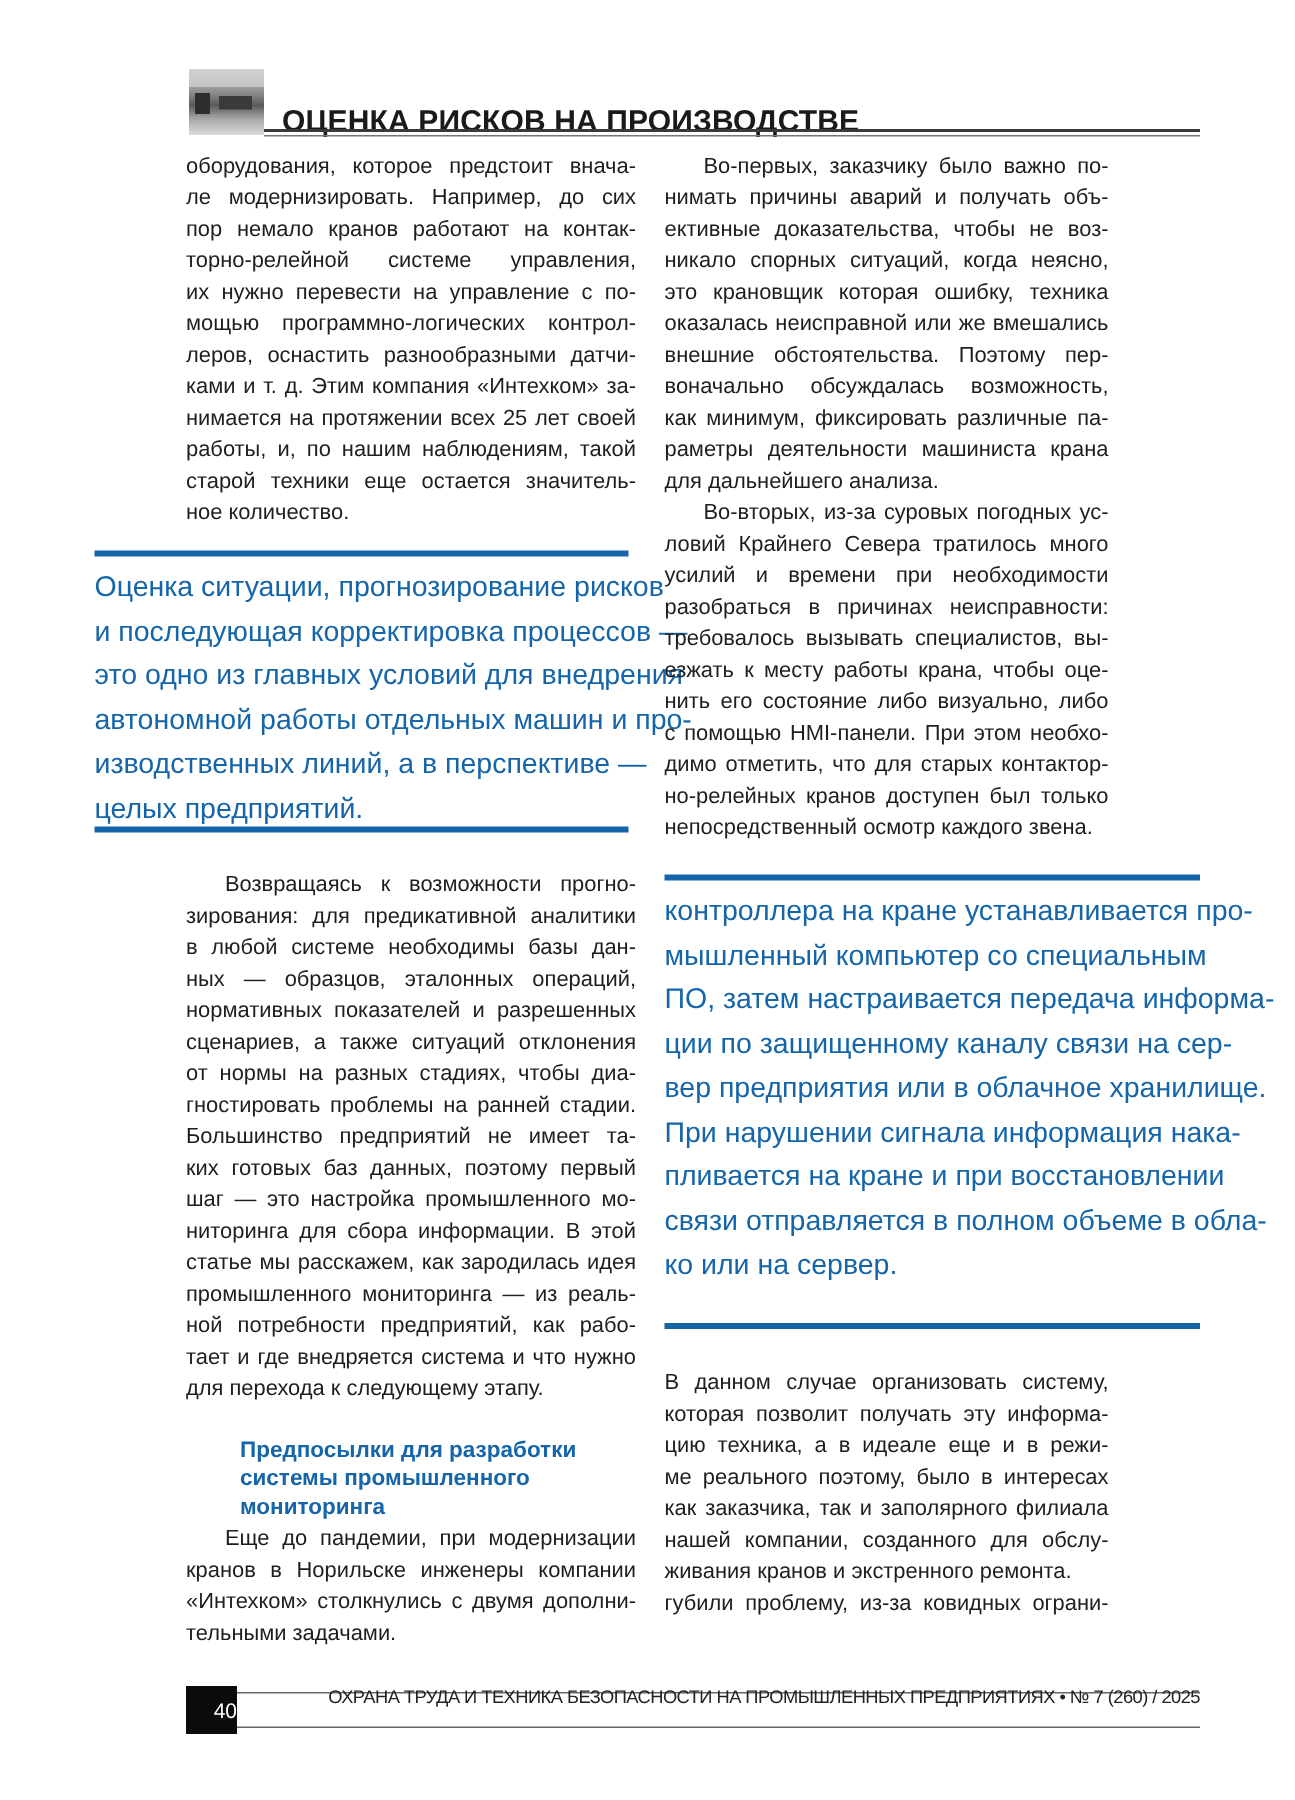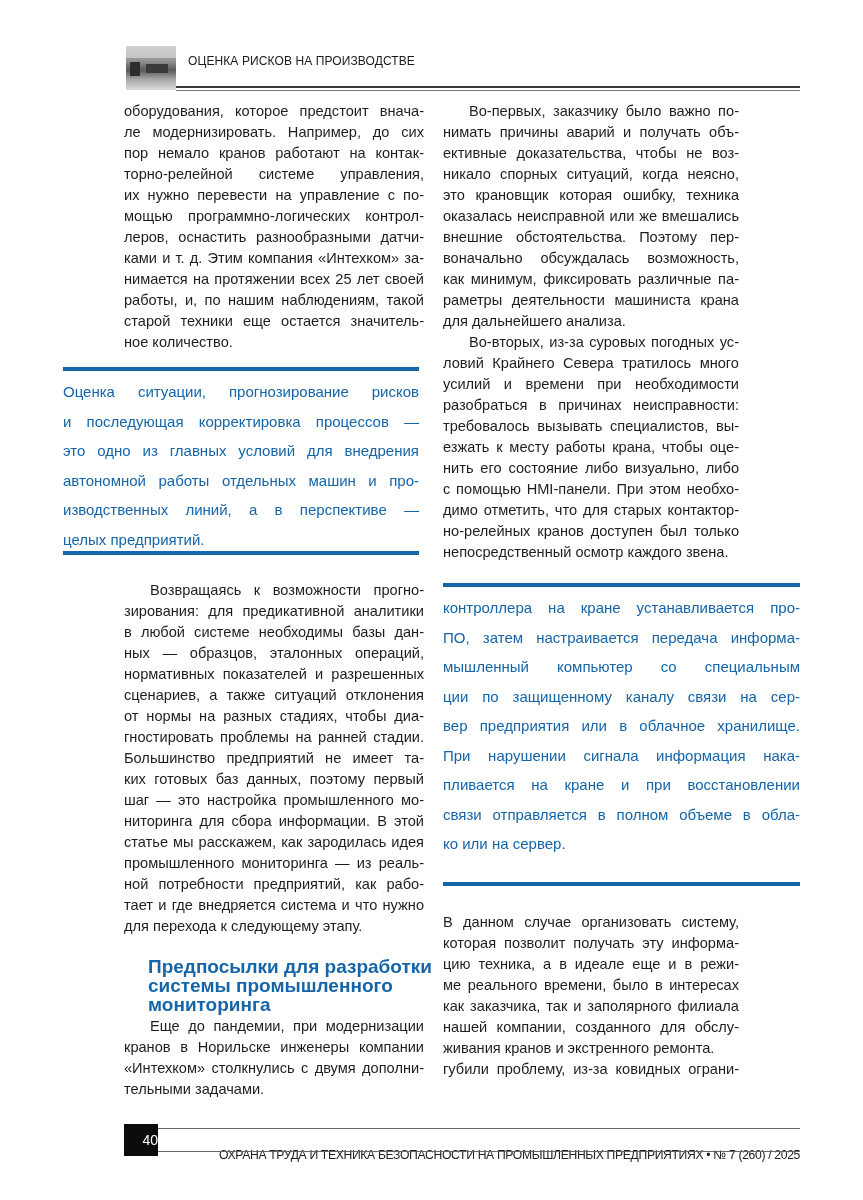--- a/index.html
+++ b/index.html
@@ -9,47 +9,47 @@
   .header { position: absolute; left: 124px; top: 46px; width: 676px; height: 44px; }
   .header-photo {
     position: absolute; left: 2px; top: 0; width: 50px; height: 44px;
     background: linear-gradient(180deg, #c9c9c9 0%, #8f8f8f 35%, #5a5a5a 55%, #a5a5a5 75%, #dcdcdc 100%);
     overflow: hidden;
   }
   .header-photo .dark1 { position: absolute; left: 4px; top: 16px; width: 10px; height: 14px; background: #2d2d2d; }
   .header-photo .dark2 { position: absolute; left: 20px; top: 18px; width: 22px; height: 9px; background: #3a3a3a; }
   .header-photo .sky { position: absolute; left: 0; top: 0; width: 50px; height: 12px; background: #d6d6d6; opacity: .7; }
   .header-title {
-    position: absolute; left: 64px; top: 8px; font-size: 12px; letter-spacing: 0.1px;
-    color: #1a1a1a; white-space: nowrap;
+    position: absolute; left: 64px; top: 24px; font-size: 20px; letter-spacing: 0.1px;
+    color: #1a1a1a; white-space: nowrap; font-weight: bold;
   }
   .header-rule-top { position: absolute; left: 52px; top: 40px; width: 624px; height: 2px; background: #3a3a3a; }
   .header-rule-bot { position: absolute; left: 52px; top: 44px; width: 624px; height: 1px; background: #777; }
 
   .col { position: absolute; font-size: 14.6px; line-height: 21px; color: #1e1e1e; }
   .line { display: block; white-space: nowrap; text-align: justify; text-align-last: justify; }
   .line.last { text-align-last: left; }
   .indent { padding-left: 26px; }
 
-  .quote { position: absolute; color: #1565a8; font-size: 15px; line-height: 29.5px; }
+  .quote { position: absolute; color: #1565a8; font-size: 19px; line-height: 29.5px; }
   .quote .line { text-align-last: justify; }
   .quote .line.last { text-align-last: left; }
   .rule-blue { position: absolute; height: 4px; background: #1565a8; }
 
-  .subhead { color: #1565a8; font-weight: bold; font-size: 19px; line-height: 19px; }
+  .subhead { color: #1565a8; font-weight: bold; font-size: 15px; line-height: 19px; margin-left: 12px; }
 
   .footer { position: absolute; left: 124px; top: 1124px; width: 676px; height: 32px; }
   .page-num {
     position: absolute; left: 0; top: 0; width: 34px; height: 32px; background: #0c0c0c;
     color: #fff; font-size: 14px; line-height: 32px; text-align: right;
   }
   .footer-rule-top { position: absolute; left: 34px; top: 4px; width: 642px; height: 1px; background: #666; }
   .footer-rule-bot { position: absolute; left: 34px; top: 27px; width: 642px; height: 1px; background: #666; }
   .footer-text {
-    position: absolute; right: 0; top: 24px; font-size: 12.2px; letter-spacing: -0.35px; color: #222;
+    position: absolute; right: 0; top: 0; font-size: 12.2px; letter-spacing: -0.35px; color: #222;
     white-space: nowrap; font-family: "Liberation Sans Narrow", "Liberation Sans", sans-serif;
   }
 </style>
 </head>
 <body>
 
 <div class="header">
   <div class="header-photo">
     <div class="sky"></div>
       <div class="dark1"></div>
@@ -143,36 +143,36 @@
   <span class="line">нить его состояние либо визуально, либо</span>
   <span class="line">с помощью HMI-панели. При этом необхо-</span>
   <span class="line">димо отметить, что для старых контактор-</span>
   <span class="line">но-релейных кранов доступен был только</span>
   <span class="line last">непосредственный осмотр каждого звена.</span>
 </div>
 
 <div class="rule-blue" style="left:443px; top:583px; width:357px;"></div>
 <div class="quote" style="left:443px; top:593px; width:357px;">
   <span class="line">контроллера на кране устанавливается про-</span>
+  <span class="line">мышленный компьютер со специальным</span>
   <span class="line">ПО, затем настраивается передача информа-</span>
-  <span class="line">мышленный компьютер со специальным</span>
   <span class="line">ции по защищенному каналу связи на сер-</span>
   <span class="line">вер предприятия или в облачное хранилище.</span>
   <span class="line">При нарушении сигнала информация нака-</span>
   <span class="line">пливается на кране и при восстановлении</span>
   <span class="line">связи отправляется в полном объеме в обла-</span>
   <span class="line last">ко или на сервер.</span>
 </div>
 <div class="rule-blue" style="left:443px; top:882px; width:357px;"></div>
 
 <div class="col" style="left:443px; top:912px; width:296px;">
   <span class="line">В данном случае организовать систему,</span>
   <span class="line">которая позволит получать эту информа-</span>
   <span class="line">цию техника, а в идеале еще и в режи-</span>
-  <span class="line">ме реального времени, было в интересах</span>
+  <span class="line">ме реального поэтому, было в интересах</span>
   <span class="line">как заказчика, так и заполярного филиала</span>
   <span class="line">нашей компании, созданного для обслу-</span>
   <span class="line last">живания кранов и экстренного ремонта.</span>
 </div>
 
 <div class="col" style="left:443px; top:1059px; width:296px;">
   <span class="line">губили проблему, из-за ковидных ограни-</span>
 </div>
 
 <div class="footer">

